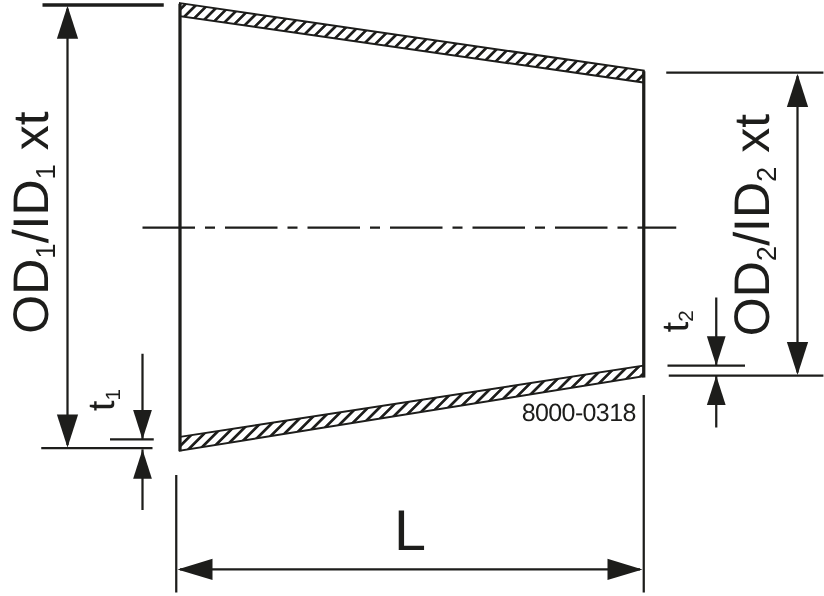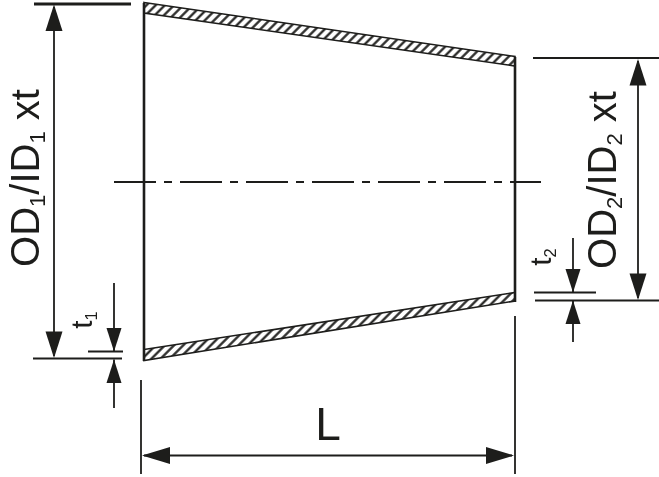--- a/index.html
+++ b/index.html
@@ -94,14 +94,15 @@
   <div class="label rot od-label" style="left:25px;top:178px;"><span>OD</span><sub>1</sub><span>/ID</span><sub>1</sub><span> xt</span></div>
 
   <div class="label rot od-label" style="left:602px;top:180px;"><span>OD</span><sub>2</sub><span>/ID</span><sub>2</sub><span> xt</span></div>
 
   <div class="label rot t-label" style="left:82px;top:320px;"><span>t</span><sub>1</sub></div>
 
   <div class="label rot t-label" style="left:541px;top:257px;"><span>t</span><sub>2</sub></div>
 
   <div class="label l-label" style="left:328px;top:424px;">L</div>
 
+  <div class="label num-label" style="left:463px;top:331px;">8000-0318</div>
 
 </div>
 
 </body></html>

